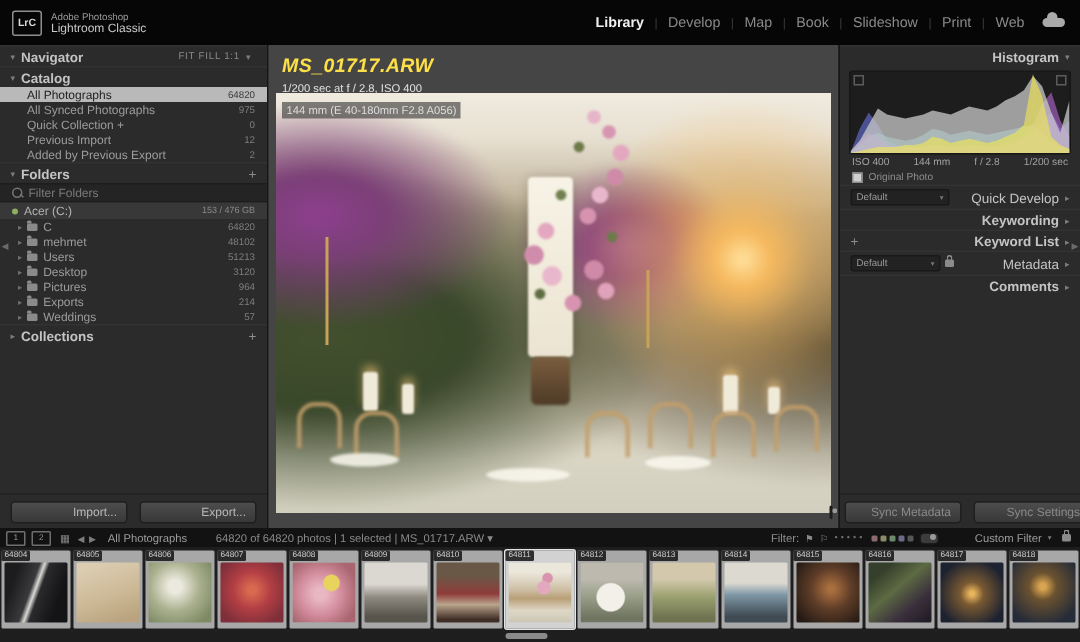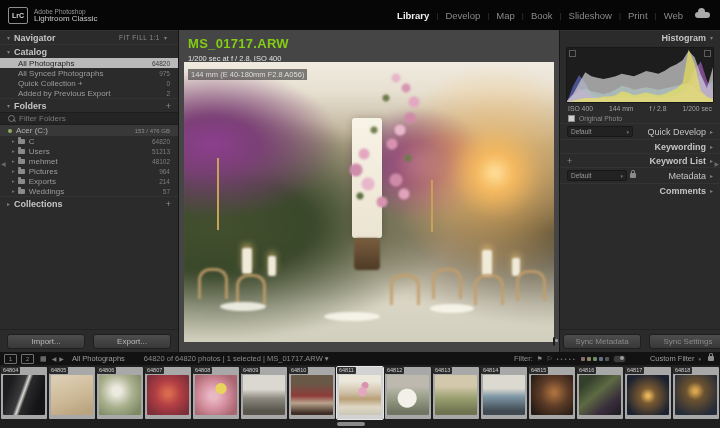--- a/index.html
+++ b/index.html
@@ -45,21 +45,21 @@
   .dot-green{width:4px;height:4px;border-radius:50%;background:#8fae62;margin-right:4px;flex:none;}
   .driverow .cap{margin-left:auto;font-size:6px;color:#8b8b8b;}
   .frow .tri,.row .tri{color:#6f6f6f;font-size:5.5px;margin-right:3px;}
   .frow{display:flex;align-items:center;height:10px;padding:0 8px 0 12px;color:#9c9c9c;cursor:pointer;}
   .frow .folder{width:7px;height:5px;background:#8a8a8a;border-radius:1px;position:relative;margin-right:4px;flex:none;}
   .frow .folder:before{content:"";position:absolute;left:0;top:-1.5px;width:3px;height:1.5px;background:#8a8a8a;border-radius:1px 1px 0 0;}
   .frow .cnt{margin-left:auto;font-size:6.5px;color:#7e7e7e;}
   .panel-buttons{position:absolute;left:0;bottom:0;width:100%;height:22px;display:flex;align-items:center;
                  justify-content:center;gap:8px;background:#2b2b2b;border-top:1px solid #222;}
   .btn{min-width:64px;height:13px;background:linear-gradient(#4d4d4d,#383838);border:1px solid #1f1f1f;
-       border-radius:3px;color:#b9b9b9;font-size:8px;line-height:13px;text-align:center;padding:0 6px;cursor:pointer;}
+       border-radius:3px;color:#b9b9b9;font-size:8px;line-height:13px;text-align:right;padding:0 6px;cursor:pointer;}
   .btn.dim{color:#8a8a8a;}
   .edge-arrow{position:absolute;top:160px;font-size:6px;color:#6a6a6a;cursor:pointer;}
 
   
   .hist-wrap{margin:3px 6px 0 6px;height:54px;background:#1d1d1d;border:1px solid #171717;border-radius:2px;
              position:relative;cursor:pointer;}
   .hist-wrap svg{position:absolute;left:0;top:0;width:100%;height:100%;}
   .clip{position:absolute;top:2px;width:5px;height:5px;border:1px solid #5c5c5c;}
   .clip.l{left:2px;} .clip.r{right:2px;}
   .stats{display:flex;justify-content:space-between;padding:2px 8px;font-size:6.8px;color:#a2a2a2;}
@@ -74,21 +74,21 @@
   .qdrow{display:flex;align-items:center;padding:2px 7px 2px 7px;border-top:1px solid #333;}
   .qdrow .combo{width:58px;}
   .qdrow .hlabel{margin-left:auto;font-size:9px;font-weight:normal;color:#c4c4c4;cursor:pointer;}
   .qdrow .tri{color:#7d7d7d;font-size:6px;margin-left:4px;}
   .sync-toggle{width:10px;height:7px;border:1px solid #1d1d1d;background:#444;border-radius:2px;position:relative;cursor:pointer;}
   .sync-toggle:before{content:"";position:absolute;left:1px;top:1px;width:3px;height:3px;background:#999;border-radius:1px;}
 
   
   .center{position:absolute;left:179px;top:30px;width:380px;height:322px;background:#454545;overflow:hidden;}
   .overlay{position:absolute;left:9px;top:6px;z-index:5;}
-  .ov-name{font-size:13px;font-weight:bold;color:#84cc16;letter-spacing:.3px;}
+  .ov-name{font-size:13px;font-weight:bold;color:#fde047;letter-spacing:.3px;font-style:italic;}
   .ov-line{font-size:7.5px;color:#e2e2e2;margin-top:3px;}
   .ov-line.boxed{display:inline-block;background:rgba(55,55,55,.62);padding:1px 3px;margin-top:4px;color:#ddd;}
   .photo{position:absolute;left:5px;top:32px;width:370px;height:280px;background:#b7a98e;overflow:hidden;}
   .photo .bg{position:absolute;inset:-6px;filter:blur(3px);
     background:
       radial-gradient(circle at 83% 40%, #ffe3a1 0%, #f6b95e 5%, rgba(246,185,94,.5) 13%, rgba(246,185,94,0) 30%),
       radial-gradient(ellipse at 9% 30%, #8d3f8e 0%, #7b3f77 9%, rgba(123,63,119,0) 26%),
       radial-gradient(ellipse at 63% 37%, #a05a8c 0%, #8e4a7a 8%, rgba(160,90,140,0) 22%),
       radial-gradient(ellipse at 70% 34%, #c9663f 0%, rgba(201,102,63,0) 10%),
       radial-gradient(ellipse at 10% 58%, #42502e 0%, #3a482b 20%, rgba(58,72,43,0) 48%),
@@ -203,20 +203,24 @@
         </div>
         <div class="row">
           <span>All Synced Photographs</span>
           <span class="cnt">975</span>
         </div>
         <div class="row">
           <span>Quick Collection +</span>
           <span class="cnt">0</span>
         </div>
         <div class="row">
+          <span>Previous Import</span>
+          <span class="cnt">12</span>
+        </div>
+        <div class="row">
           <span>Added by Previous Export</span>
           <span class="cnt">2</span>
         </div>
       </div>
     <div class="pheader">
       <span class="tri">▾</span>
       <span>Folders</span>
       <span class="right">
           <span class="plus">+</span>
         </span>
@@ -233,28 +237,34 @@
     <div class="folder-items">
         <div class="frow">
           <span class="tri">▸</span>
           <span class="folder"></span>
           <span>C</span>
           <span class="cnt">64820</span>
         </div>
         <div class="frow">
           <span class="tri">▸</span>
           <span class="folder"></span>
+          <span>mehmet</span>
+          <span class="cnt">48102</span>
+        </div>
+        <div class="frow">
+          <span class="tri">▸</span>
+          <span class="folder"></span>
           <span>Users</span>
           <span class="cnt">51213</span>
         </div>
         <div class="frow">
           <span class="tri">▸</span>
           <span class="folder"></span>
-          <span>mehmet</span>
-          <span class="cnt">48102</span>
+          <span>Desktop</span>
+          <span class="cnt">3120</span>
         </div>
         <div class="frow">
           <span class="tri">▸</span>
           <span class="folder"></span>
           <span>Pictures</span>
           <span class="cnt">964</span>
         </div>
         <div class="frow">
           <span class="tri">▸</span>
           <span class="folder"></span>

